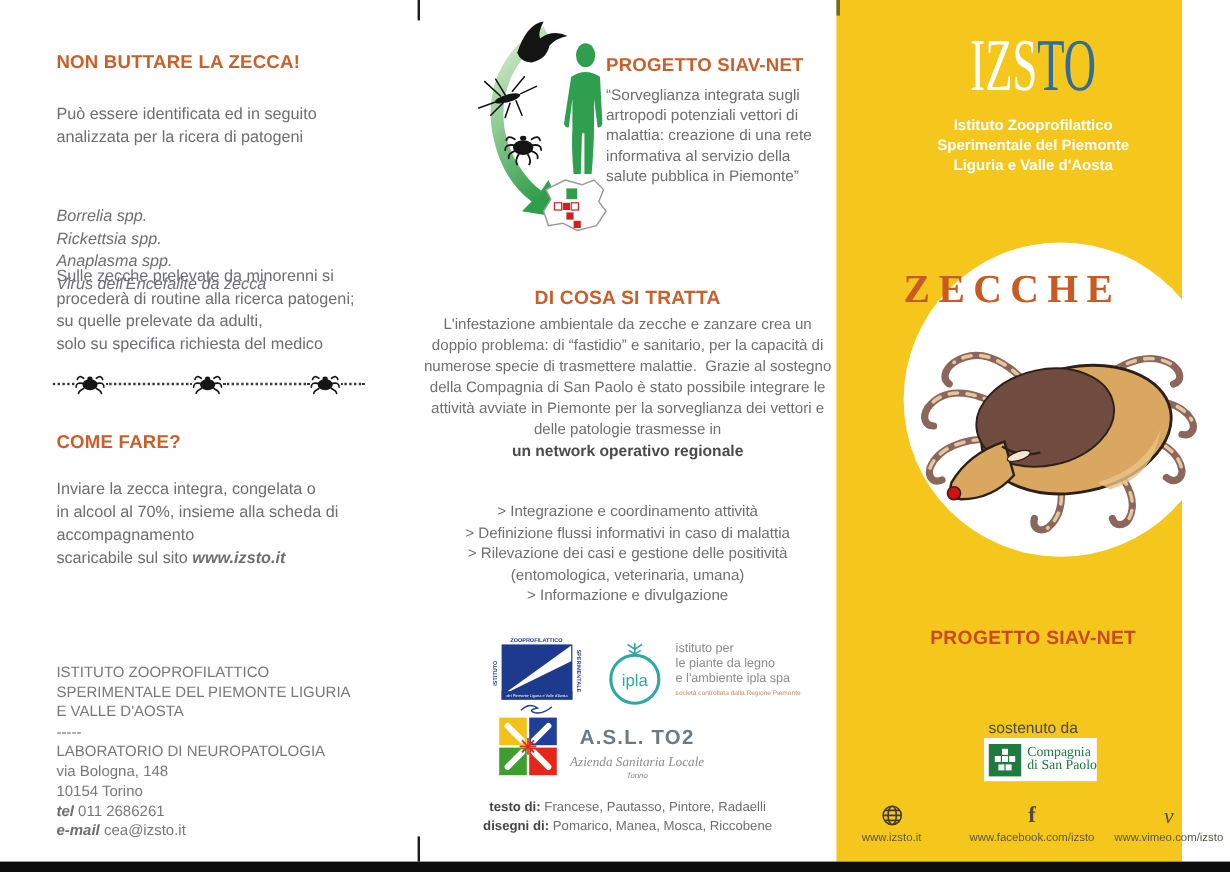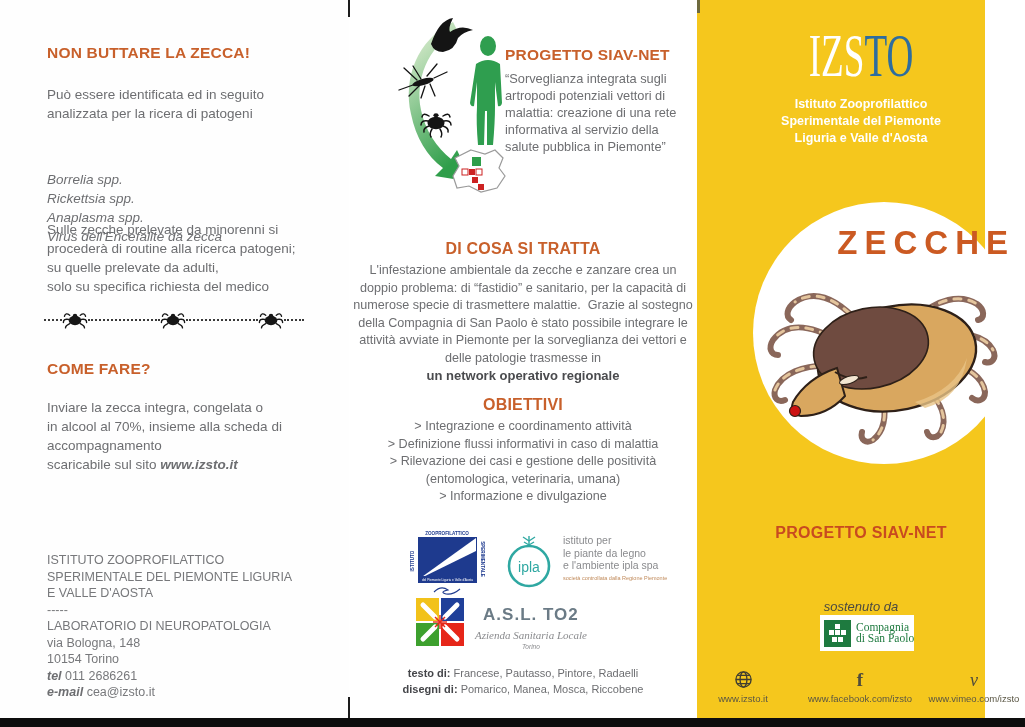--- a/index.html
+++ b/index.html
@@ -41,22 +41,22 @@
     background:repeating-linear-gradient(to bottom,#a8a9b0 0,#a8a9b0 1.5px,transparent 1.5px,transparent 5px);}
   .credits{font-size:11px;line-height:15.5px;color:#6d6e71;}
   .credits b{color:#45464a;}
   
   .logo-word{font-family:"Liberation Serif",serif;font-size:62px;line-height:58px;
              transform:scaleX(.6);transform-origin:50% 50%;white-space:nowrap;}
   .logo-izs{color:#fff;}
   .logo-to{color:#2e6d9e;}
   .logo-sub{color:#fff;font-weight:bold;font-size:12.5px;line-height:17px;}
   .circle{position:absolute;left:56px;top:202px;width:262px;height:262px;border-radius:50%;background:#fff;}
-  .zecche{position:absolute;left:0;width:262px;top:22px;text-align:right;
-          font-family:Liberation Sans, sans-serif;font-weight:bold;font-size:33px;
+  .zecche{position:absolute;left:0;width:262px;top:22px;text-align:left;
+          font-family:Liberation Serif, serif;font-weight:bold;font-size:33px;
           letter-spacing:7px;color:#cb5a22;}
   .rp-heading{color:#c84a20;font-weight:bold;font-size:16px;letter-spacing:.3px;}
   .supported{color:#4b4a41;font-size:13px;}
   .sponsor-box{position:absolute;left:123px;top:615px;width:94px;height:36px;background:#fff;
                display:flex;align-items:center;}
   .sp-sq{position:relative;width:27px;height:27px;background:#1e7a3f;margin-left:4px;flex:0 0 auto;}
   .sp-sq i{position:absolute;width:5px;height:5px;background:#fff;}
   .sp-txt{margin-left:5px;color:#1e7a3f;font-family:"Liberation Serif",serif;
           font-size:11.5px;line-height:11px;white-space:pre;}
   .link-col{position:absolute;text-align:center;}
@@ -211,21 +211,20 @@
     <div class="abs mp-center" style="top:262px;">
       <div class="mp-body pre">L'infestazione ambientale da zecche e zanzare crea un
 doppio problema: di “fastidio” e sanitario, per la capacità di
 numerose specie di trasmettere malattie.  Grazie al sostegno
 della Compagnia di San Paolo è stato possibile integrare le
 attività avviate in Piemonte per la sorveglianza dei vettori e
 delle patologie trasmesse in</div>
       <div class="mp-bold">un network operativo regionale</div>
     </div>
 
-    <div class="abs mp-center h-orange" style="top:396px;font-size:16px;">OBIETTIVI</div>
     <div class="abs mp-center mp-body pre" style="top:418px;">&gt; Integrazione e coordinamento attività
 &gt; Definizione flussi informativi in caso di malattia
 &gt; Rilevazione dei casi e gestione delle positività
 (entomologica, veterinaria, umana)
 &gt; Informazione e divulgazione</div>
 
     <svg class="abs" style="left:57px;top:528px;" width="92" height="74" viewBox="0 0 92 74">
       <text x="41" y="7" font-size="4.6" fill="#1e3a8e" text-anchor="middle" font-weight="bold">ZOOPROFILATTICO</text>
       <text x="8" y="33" font-size="4.6" fill="#1e3a8e" text-anchor="middle" font-weight="bold" transform="rotate(-90 8 33)">ISTITUTO</text>
       <text x="75" y="31" font-size="4.6" fill="#1e3a8e" text-anchor="middle" font-weight="bold" transform="rotate(90 75 31)">SPERIMENTALE</text>
@@ -331,21 +330,21 @@
 
         <path d="M72 106 Q42 116 28 140 Q24 152 36 154 Q62 154 80 134 Z" fill="#d9a75f" stroke="#2e2018" stroke-width="2"></path>
         <circle cx="30" cy="149" r="5.5" fill="#cc1212" stroke="#2e2018" stroke-width="1.2"></circle>
         <path d="M70 110 q16 10 32 5" stroke="#2e2018" stroke-width="2" fill="none"></path>
         <ellipse cx="84" cy="118" rx="10" ry="3.6" transform="rotate(-18 84 118)" fill="#f3e6d2" stroke="#2e2018" stroke-width="1"></ellipse>
       </svg>
     </div>
 
     <div class="abs rp-heading" style="left:0;width:328px;top:524px;text-align:center;">PROGETTO SIAV-NET</div>
 
-    <div class="abs supported" style="left:0;width:328px;top:599px;text-align:center;font-style:italic;">sostenuto da</div>
+    <div class="abs supported" style="left:0;width:328px;top:599px;text-align:center;">sostenuto da</div>
 
     <div class="sponsor-box">
       <span class="sp-sq">
         <i style="left:11px;top:4px;"></i>
           <i style="left:5px;top:10px;"></i>
           <i style="left:17px;top:10px;"></i>
         <i style="left:11px;top:10px;"></i>
           <i style="left:8px;top:17px;"></i>
           <i style="left:14px;top:17px;"></i>
       </span>

